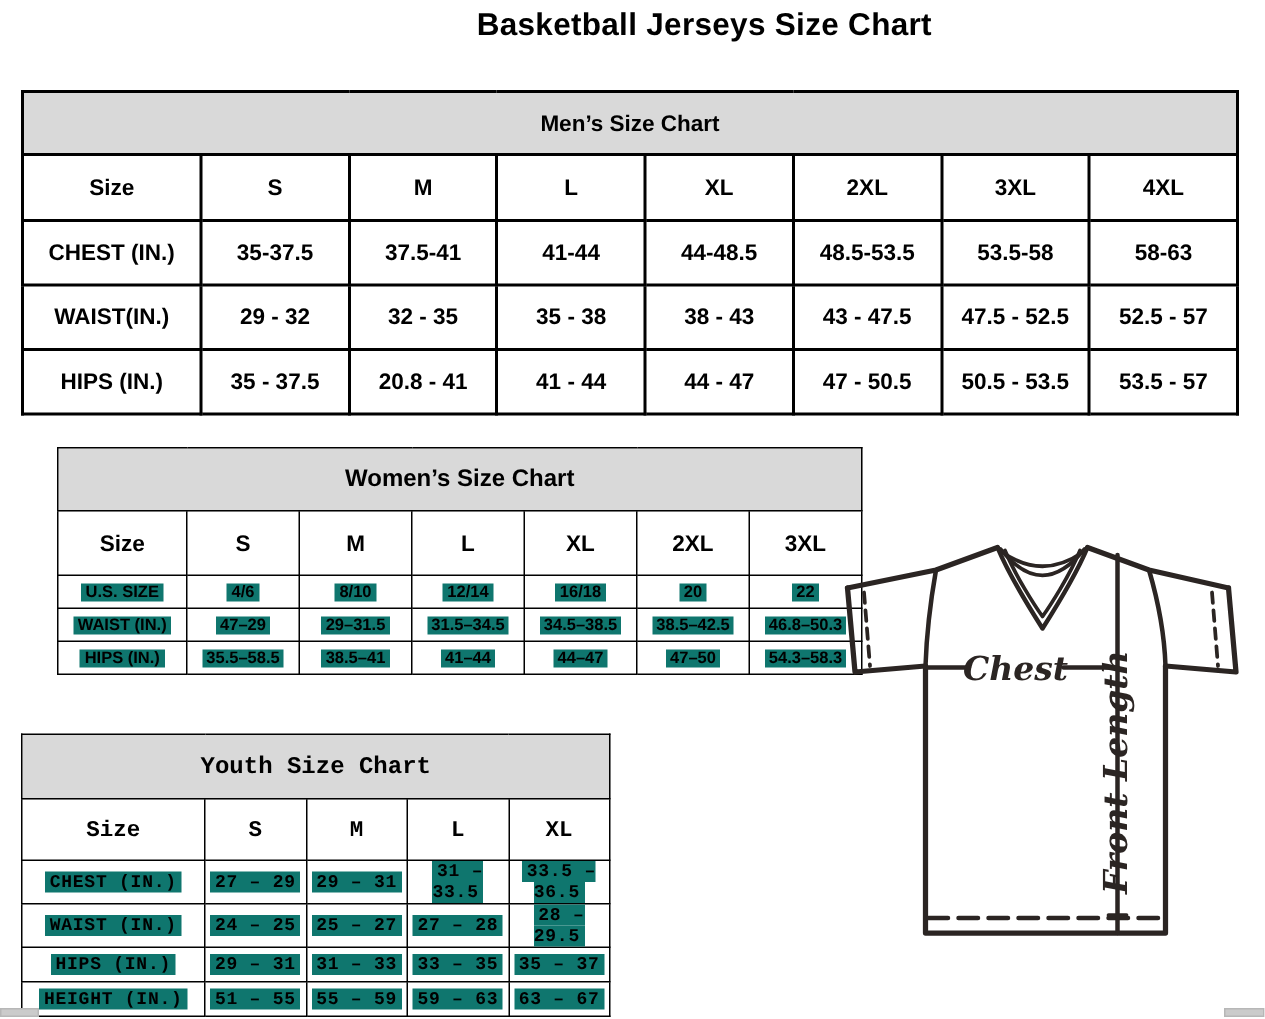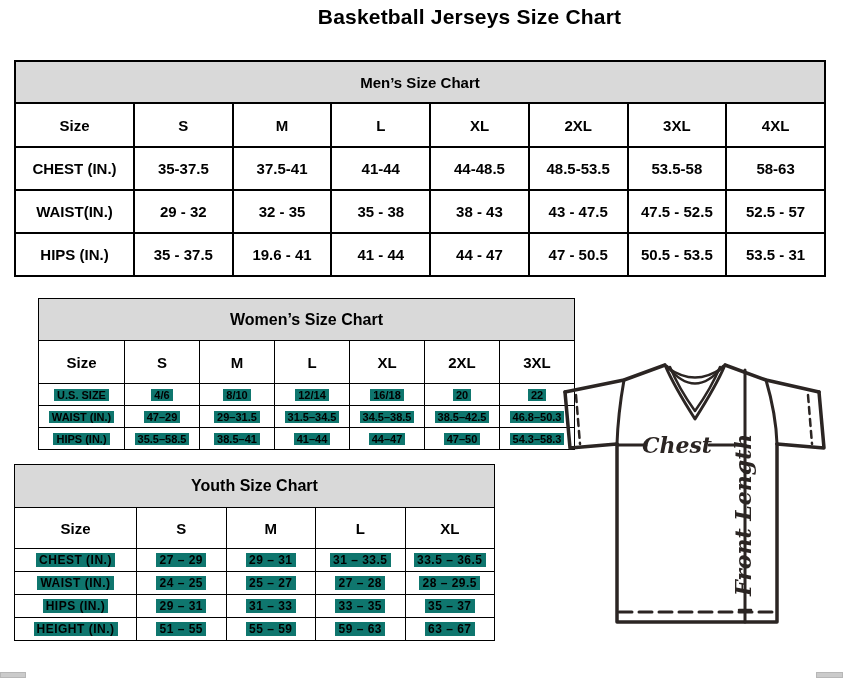--- a/index.html
+++ b/index.html
@@ -24,21 +24,21 @@
   
   .womens{left:14px;top:298px;width:537px;margin-left:24px;}
   .womens td,.womens th{border-width:1.5px;}
   .womens .band-row{height:42px;}
   .womens .head-row{height:43px;}
   .womens .data-row{height:22px;}
   .womens .head-row th{font-weight:bold;font-size:15px;}
   .womens .data-row td{font-weight:bold;font-size:11px;}
   .womens col.label-col{width:86px;}
   
-  .youth{left:14px;top:464px;width:481px;}
+  .youth{left:14px;top:489px;width:393px;font-family:Liberation Mono, monospace;}
   .youth td,.youth th{border-width:1.5px;}
   .youth .band-row{height:43px;}
   .youth .head-row{height:41px;}
   .youth .data-row{height:23px;}
   .youth .head-row th{font-weight:bold;font-size:15px;}
   .youth .data-row td{font-weight:bold;font-size:12px;letter-spacing:0.5px;}
   .youth col.label-col{width:122px;}
   .hl{background:#0f766e;padding:0 3px;}
   
   .jersey{position:absolute;left:558px;top:356px;width:280px;height:272px;}
@@ -97,26 +97,26 @@
     <td>32 - 35</td>
     <td>35 - 38</td>
     <td>38 - 43</td>
     <td>43 - 47.5</td>
     <td>47.5 - 52.5</td>
     <td>52.5 - 57</td>
   </tr>
   <tr class="data-row">
     <td>HIPS (IN.)</td>
     <td>35 - 37.5</td>
-    <td>19.6 - 41</td>
+    <td>20.8 - 41</td>
     <td>41 - 44</td>
     <td>44 - 47</td>
     <td>47 - 50.5</td>
     <td>50.5 - 53.5</td>
-    <td>53.5 - 31</td>
+    <td>53.5 - 57</td>
   </tr>
 </tbody>
   </table>
 
 <table class="size-table womens">
   <colgroup>
       <col class="label-col">
       <col>
       <col>
       <col>

